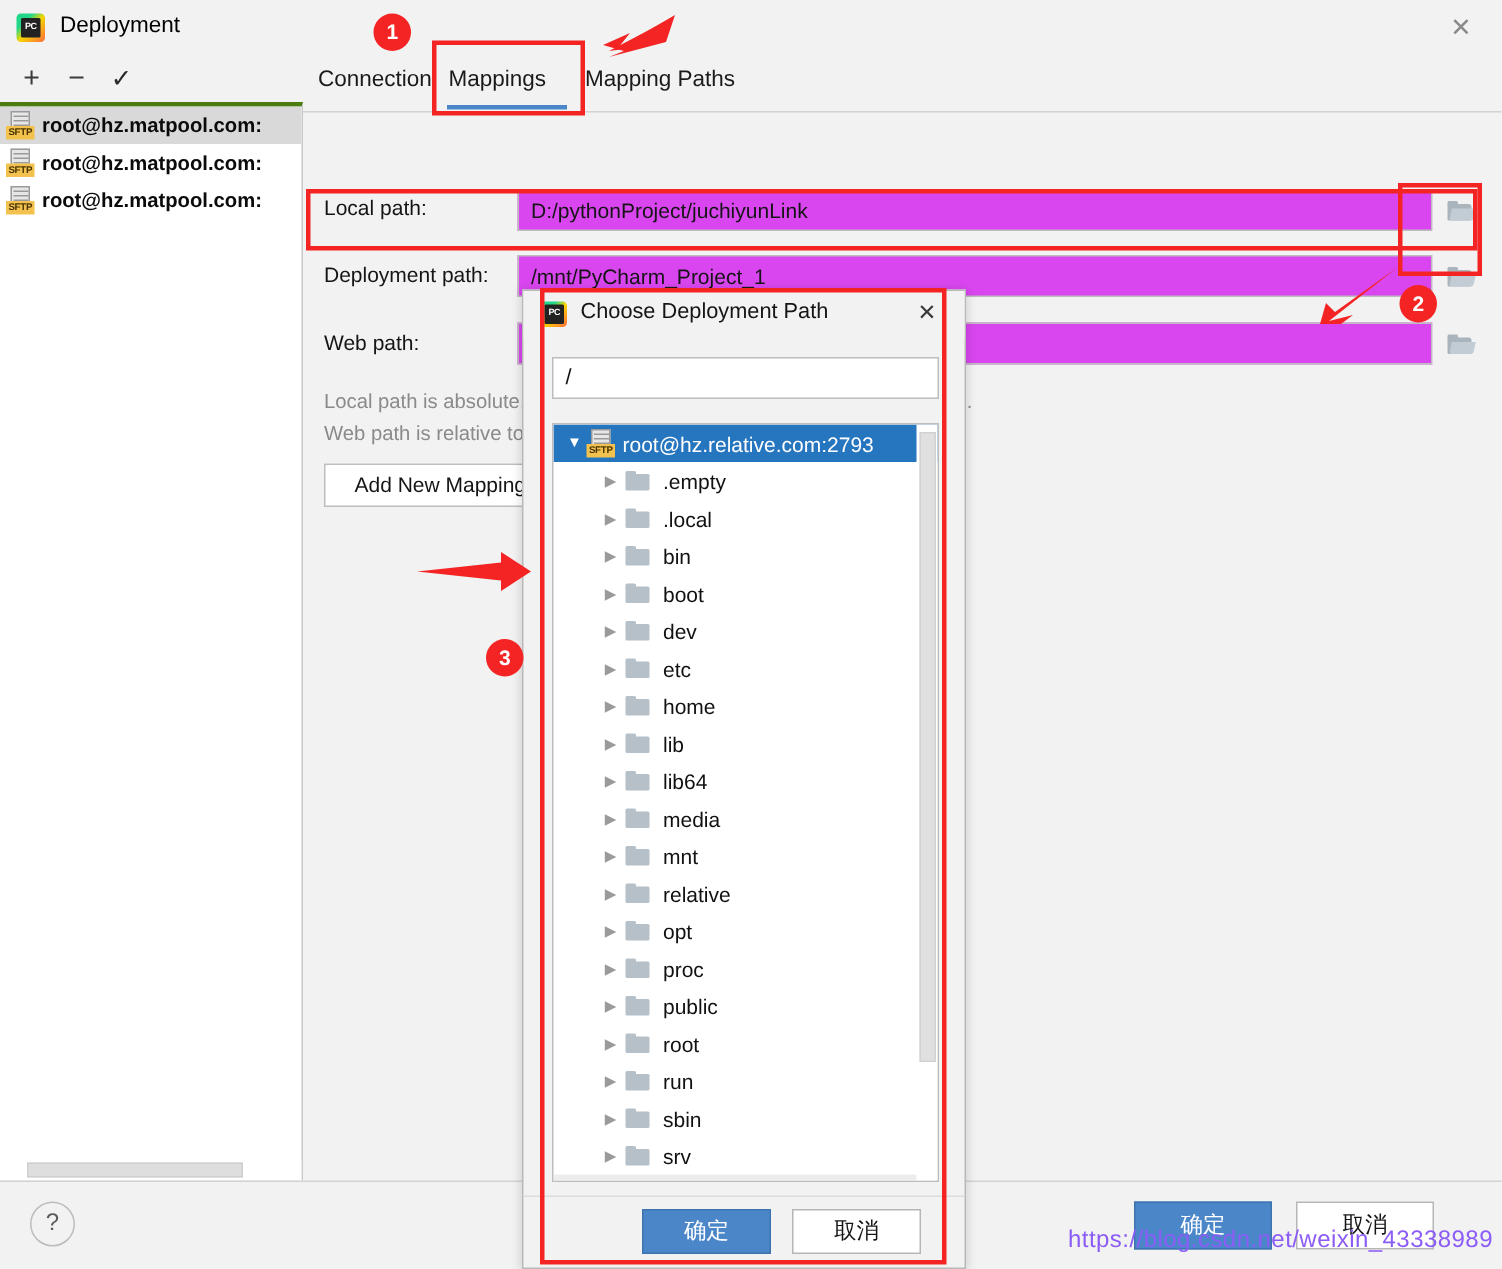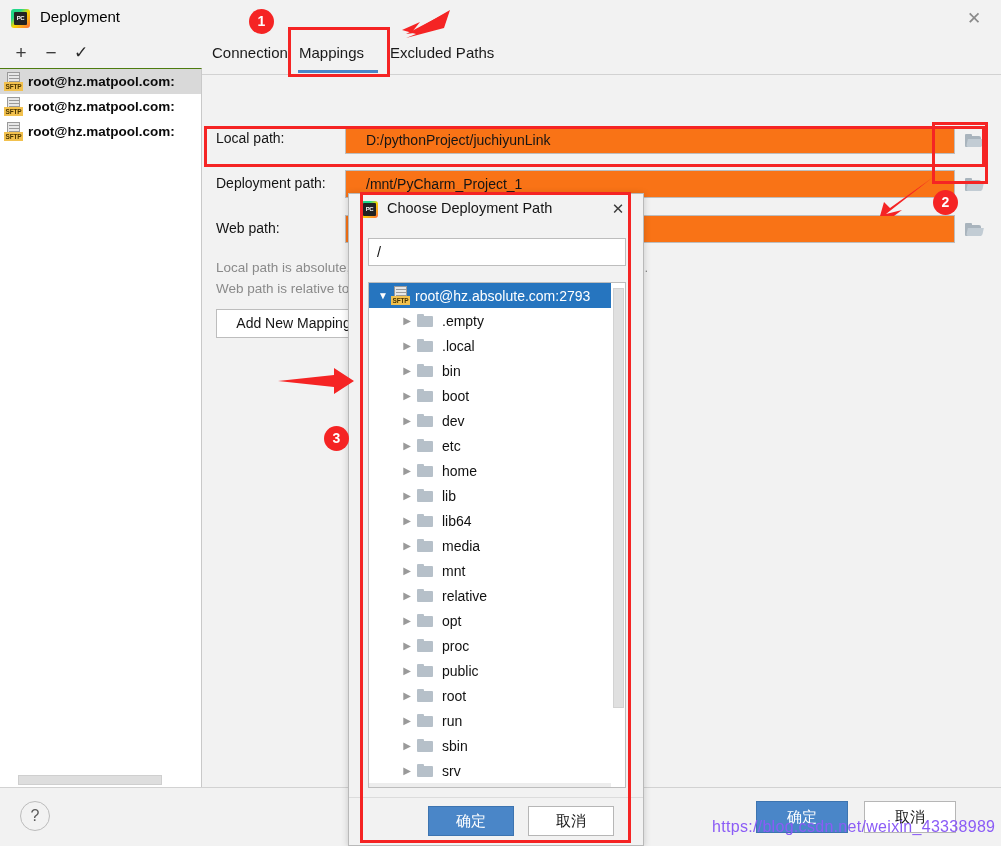--- a/index.html
+++ b/index.html
@@ -26,21 +26,21 @@
   
   #toolbar { position:absolute; left:0; top:38px; width:202px; height:30px; background:#f2f2f2; }
   .tb-icon { position:absolute; top:2px; width:26px; height:26px; text-align:center; line-height:26px;
      font-size:19px; color:#3c3c3c; }
   #tb-add { left:8px; }
   #tb-remove { left:38px; }
   #tb-check { left:68px; color:#2b2b2b; font-size:17px;}
 
   
   #server-list { position:absolute; left:0; top:68px; width:202px; height:719px; background:#fff;
-     border-right:1px solid #c9c9c9; border-top:1px solid #4d7c0f; overflow:hidden; }
+     border-right:1px solid #c9c9c9; border-top:3px solid #4d7c0f; overflow:hidden; }
   .server-row { position:relative; height:25px; padding-left:4px; display:flex; align-items:center;
      font-weight:bold; font-size:13.5px; color:#0b0b0b; white-space:nowrap; }
   .server-row.selected { background:#d9d9d9; }
   .sftp-ico { position:relative; width:20px; height:19px; margin-right:4px; flex:0 0 20px; }
   .sftp-ico .sheet { position:absolute; left:3px; top:0px; width:13px; height:15px; background:#e7e7e7;
      border:1px solid #9a9a9a; }
   .sftp-ico .sheet:before { content:""; position:absolute; left:1px; top:2px; width:10px; height:1px; background:#9a9a9a;
      box-shadow:0 3px 0 #9a9a9a, 0 6px 0 #9a9a9a; }
   .sftp-ico .tag { position:absolute; left:0px; bottom:0px; width:19px; height:9px; background:#f2c14e;
      color:#4a3500; font-size:6.5px; font-weight:bold; line-height:9px; text-align:center; letter-spacing:-.2px; }
@@ -55,22 +55,22 @@
   #tabs { position:absolute; left:0; top:0; width:799px; height:37px; }
   .tab { position:absolute; top:6px; font-size:15px; color:#1a1a1a; }
   #tab-connection { left:10px; }
   #tab-mappings { left:97px; }
   #tab-excluded { left:188px; }
   #tab-underline { position:absolute; left:96px; top:32px; width:80px; height:3px; background:#4a86c8; }
   #tabs-divider { position:absolute; left:0; top:36px; width:799px; height:1px; background:#d2d2d2; }
 
   
   .form-label { position:absolute; font-size:14px; color:#151515; }
-  .form-input { position:absolute; background:#f97316; border:1px solid #bdbdbd;
-     font-size:14px; color:#151515; padding:0 20px; line-height:26px; height:28px; overflow:hidden; white-space:nowrap; }
+  .form-input { position:absolute; background:#d946ef; border:1px solid #bdbdbd;
+     font-size:14px; color:#151515; padding:0 8px; line-height:26px; height:28px; overflow:hidden; white-space:nowrap; }
   .browse-btn { position:absolute; width:40px; height:28px; background:#f2f2f2; }
   .folder-ico { position:absolute; left:10px; top:8px; width:18px; height:13px; }
   .folder-ico .back { position:absolute; left:0; top:2px; width:16px; height:11px; background:#a9b4bd; border-radius:1px 2px 1px 1px; }
   .folder-ico .tabtop { position:absolute; left:0; top:0px; width:7px; height:3px; background:#a9b4bd; border-radius:1px 1px 0 0;}
   .folder-ico .front { position:absolute; left:2px; top:5px; width:16px; height:8px; background:#c2ccd4;
      transform:skewX(-12deg); border-radius:0 0 2px 2px; }
 
   #local-label { left:14px; top:92px; }
   #local-input { left:143px; top:88px; width:610px; }
   #local-browse { left:753px; top:88px; }
@@ -207,21 +207,21 @@
     <div id="hscroll-track">
       <div id="hscroll-thumb"></div>
     </div>
   </div>
 
   <div id="right-panel">
 
     <div id="tabs">
       <div class="tab" id="tab-connection">Connection</div>
       <div class="tab" id="tab-mappings">Mappings</div>
-      <div class="tab" id="tab-excluded">Excluded Paths</div>
+      <div class="tab" id="tab-excluded">Mapping Paths</div>
       <div id="tab-underline"></div>
       <div id="tabs-divider"></div>
     </div>
 
     <div class="form-label" id="local-label">Local path:</div>
     <div class="form-input" id="local-input">D:/pythonProject/juchiyunLink</div>
     <div class="browse-btn" id="local-browse">
       <span class="folder-ico">
           <span class="tabtop"></span>
           <span class="back"></span>
@@ -278,21 +278,21 @@
 
   <div id="dlg-path-input">/</div>
 
   <div id="dlg-tree">
     <div class="tree-row tree-root">
       <span class="caret">▼</span>
       <span class="sftp-ico">
           <span class="sheet"></span>
           <span class="tag">SFTP</span>
         </span>
-      <span>root@hz.absolute.com:2793</span>
+      <span>root@hz.relative.com:2793</span>
     </div>
 
     <div class="tree-row tree-child">
         <span class="caret">▶</span>
         <span class="folder-small">
           <span class="t"></span>
           <span class="b"></span>
         </span>
         <span>.empty</span>
       </div>

